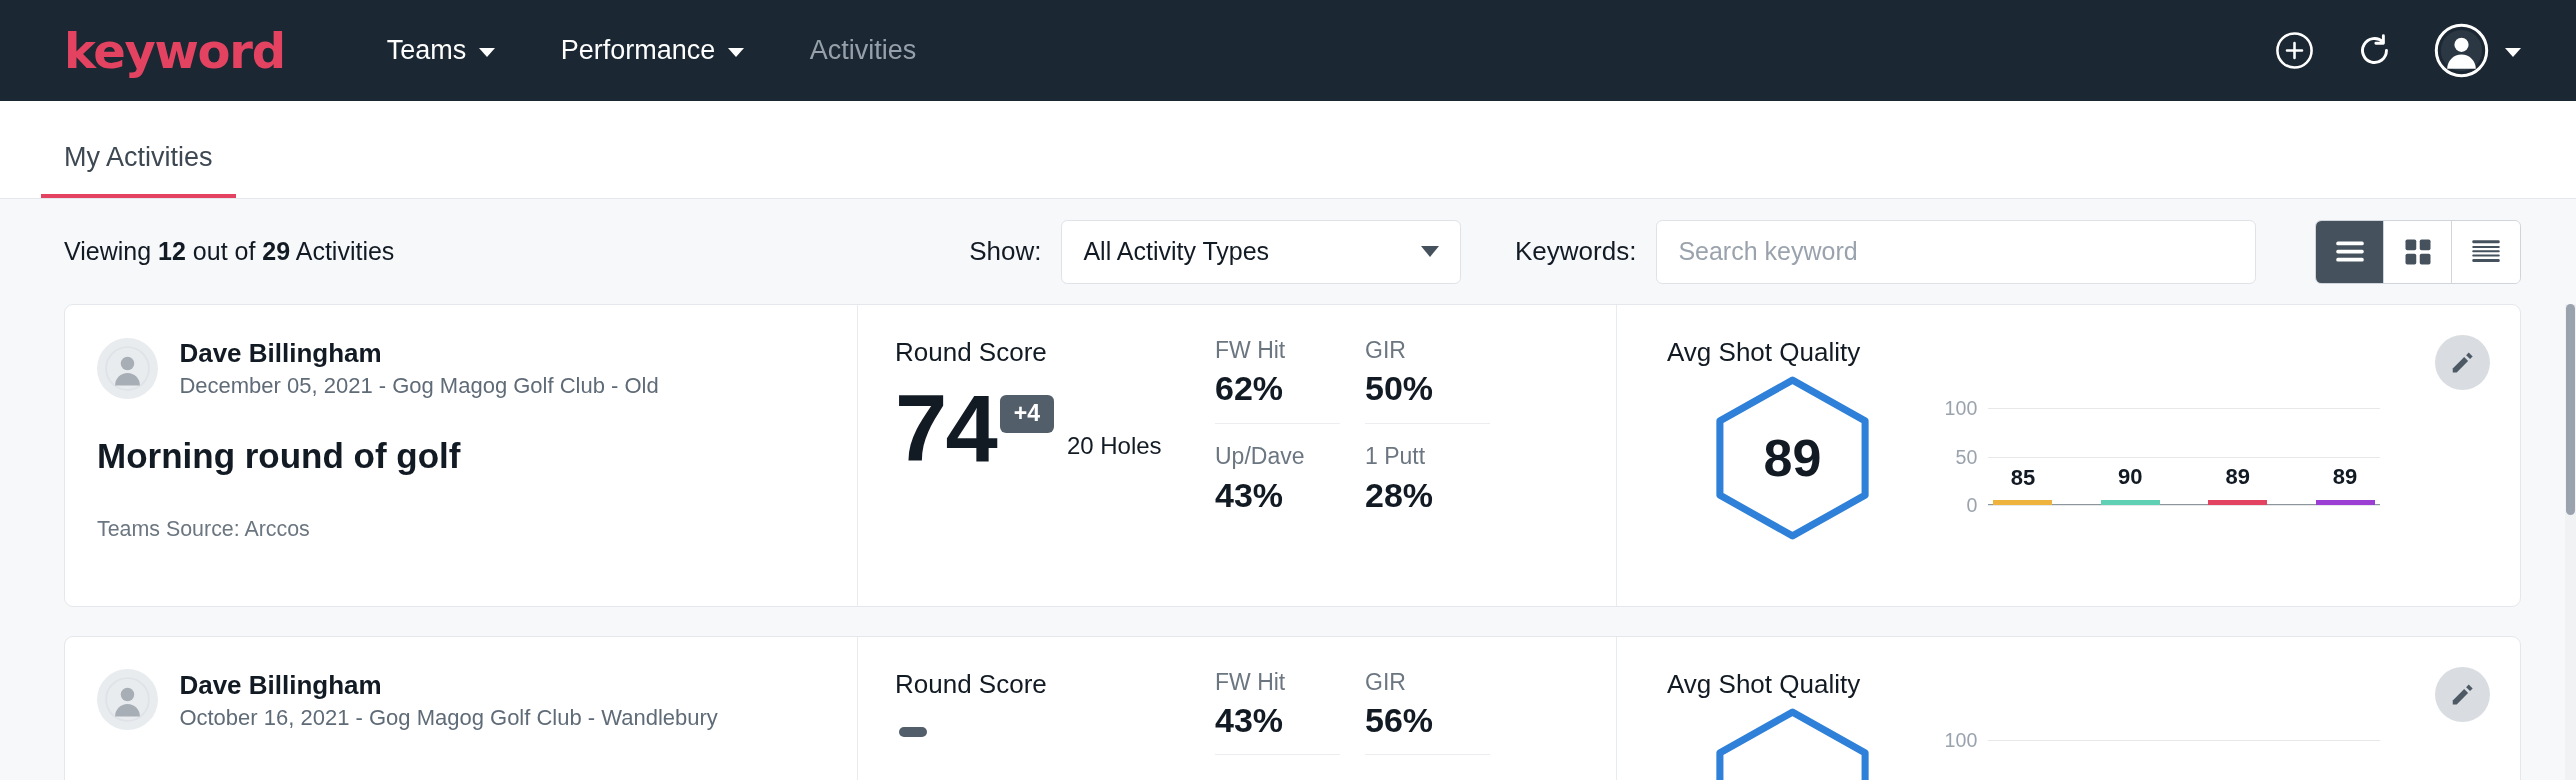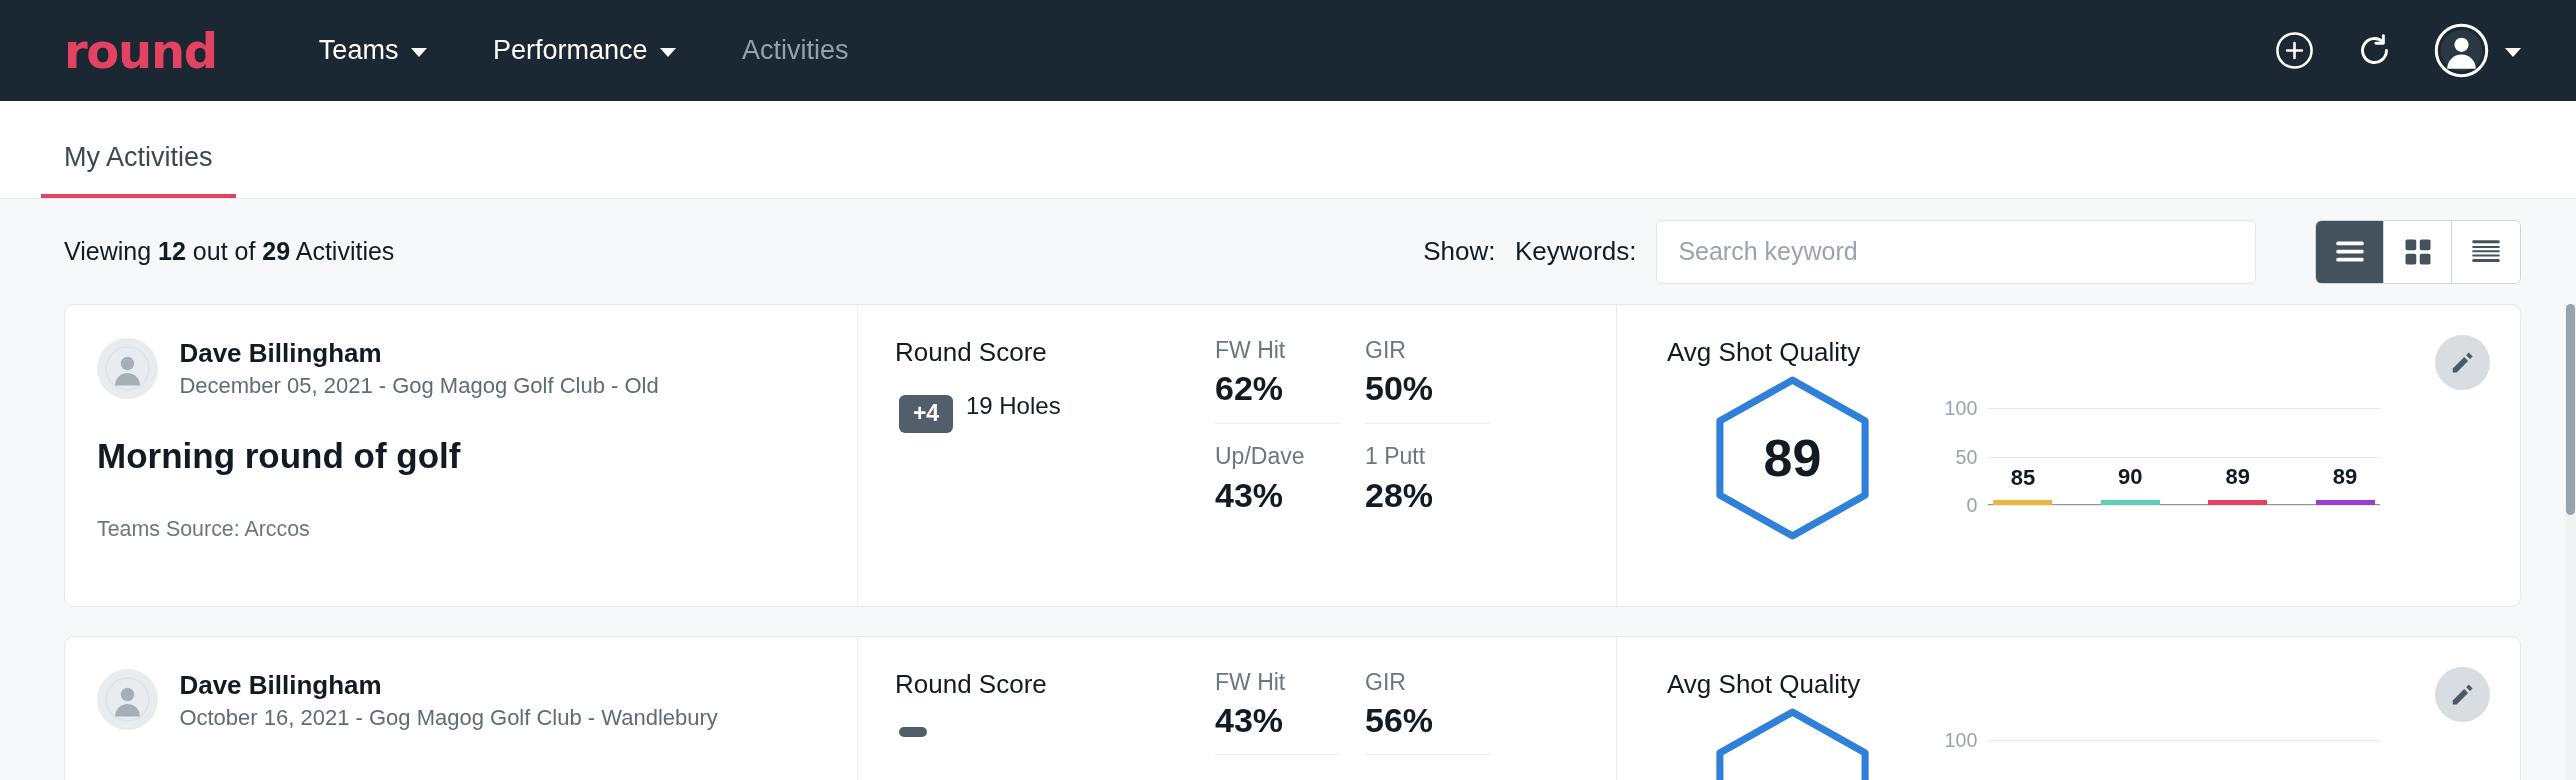--- a/index.html
+++ b/index.html
@@ -263,21 +263,21 @@
   .scrollthumb {
     position: absolute; top: 0; left: 0.9px;
     width: 9px; height: 211px;
     background: #9aa3ad; border-radius: 5.4px;
   }
 </style>
 </head>
 <body>
 
 <div class="navbar">
-  <div class="logo">round</div>
+  <div class="logo">keyword</div>
 
   <div class="nav-links">
     <div class="nav-link">
       <span>Teams</span>
       <span class="chev"></span>
     </div>
     <div class="nav-link">
       <span>Performance</span>
       <span class="chev"></span>
     </div>
@@ -321,20 +321,24 @@
   <div class="viewing">
     <span>Viewing</span>
     <b>12</b>
     <span>out of</span>
     <b>29</b>
     <span>Activities</span>
   </div>
 
   <div class="filter-mid">
     <span class="flabel">Show:</span>
+    <div class="select">
+      <span>All Activity Types</span>
+      <span class="sel-chev"></span>
+    </div>
 
     <span class="flabel">Keywords:</span>
     <input class="searchbox" type="text" placeholder="Search keyword" value="" style="">
 
     <div class="viewtoggle">
       <div class="vt active">
         <svg width="30" height="23" viewBox="0 0 24 18">
           <rect x="1" y="1" width="22" height="3" rx="1.3" fill="#ffffff"></rect>
           <rect x="1" y="7.5" width="22" height="3" rx="1.3" fill="#ffffff"></rect>
           <rect x="1" y="14" width="22" height="3" rx="1.3" fill="#ffffff"></rect>
@@ -378,22 +382,23 @@
           <div class="pmeta">December 05, 2021 - Gog Magog Golf Club - Old</div>
         </div>
       </div>
       <div class="ctitle">Morning round of golf</div>
       <div class="csource">Teams Source: Arccos</div>
     </div>
 
     <div class="card-score">
       <div class="sect-title">Round Score</div>
       <div class="score-row">
+        <div class="bignum">74</div>
         <div class="badge">+4</div>
-        <div class="holes">19 Holes</div>
+        <div class="holes">20 Holes</div>
       </div>
     </div>
 
     <div class="card-stats">
       <div class="stat-cell top">
         <div class="stat-lbl">FW Hit</div>
         <div class="stat-val">62%</div>
       </div>
       <div class="stat-cell top">
         <div class="stat-lbl">GIR</div>

